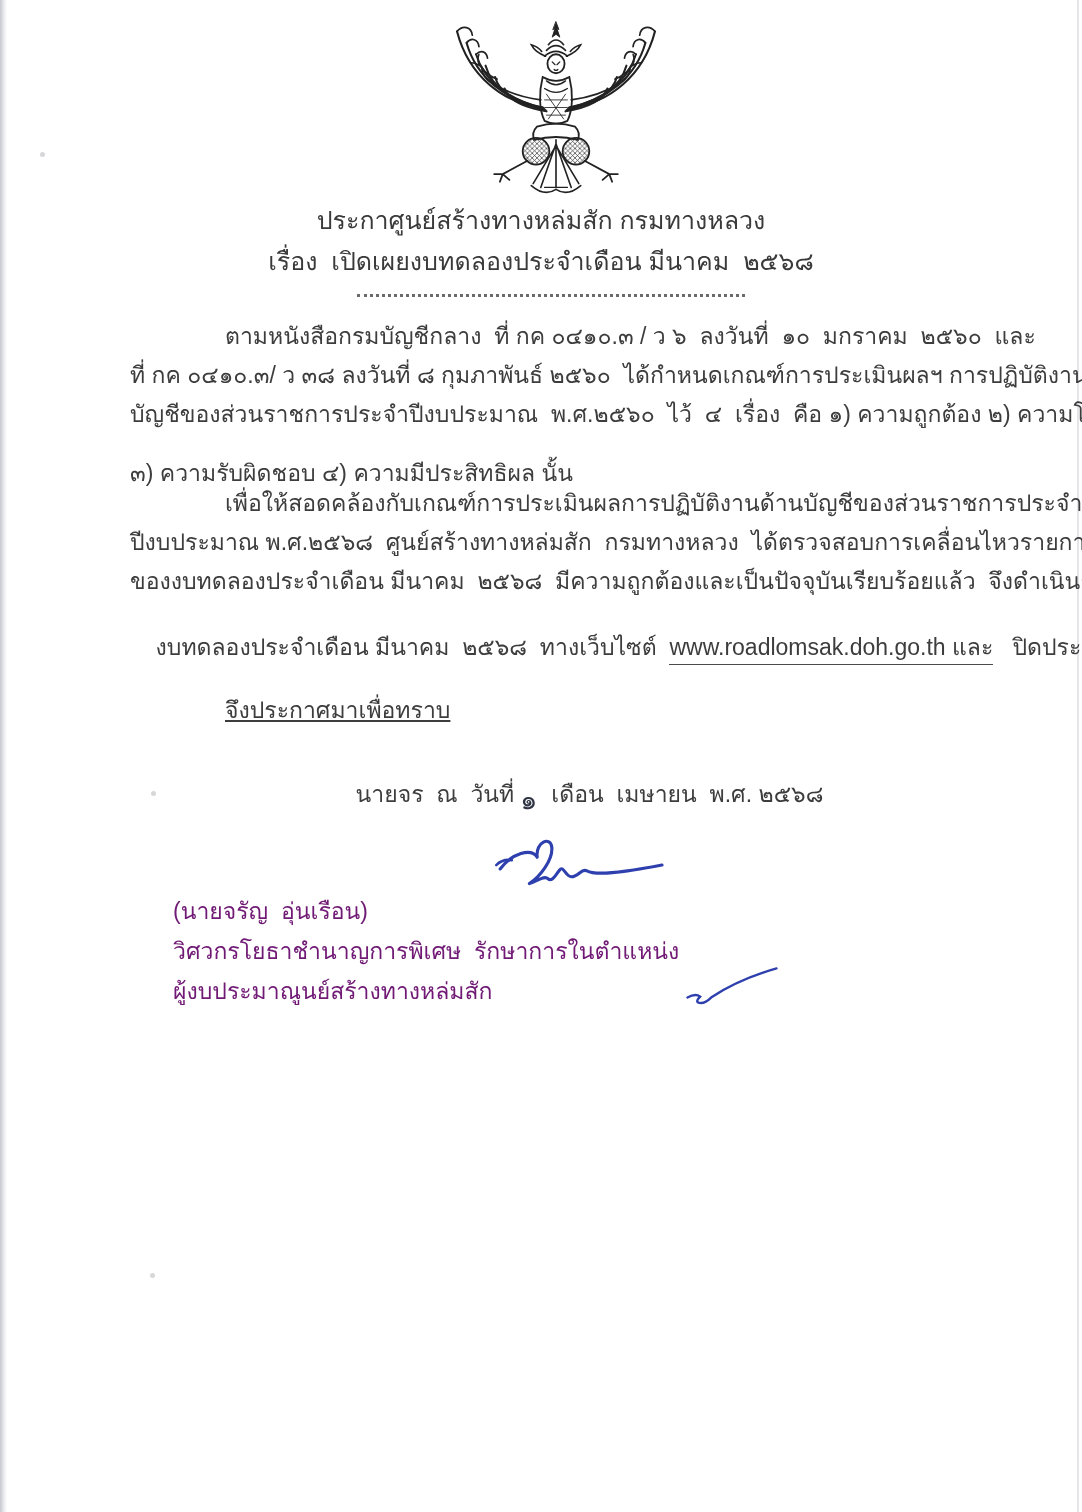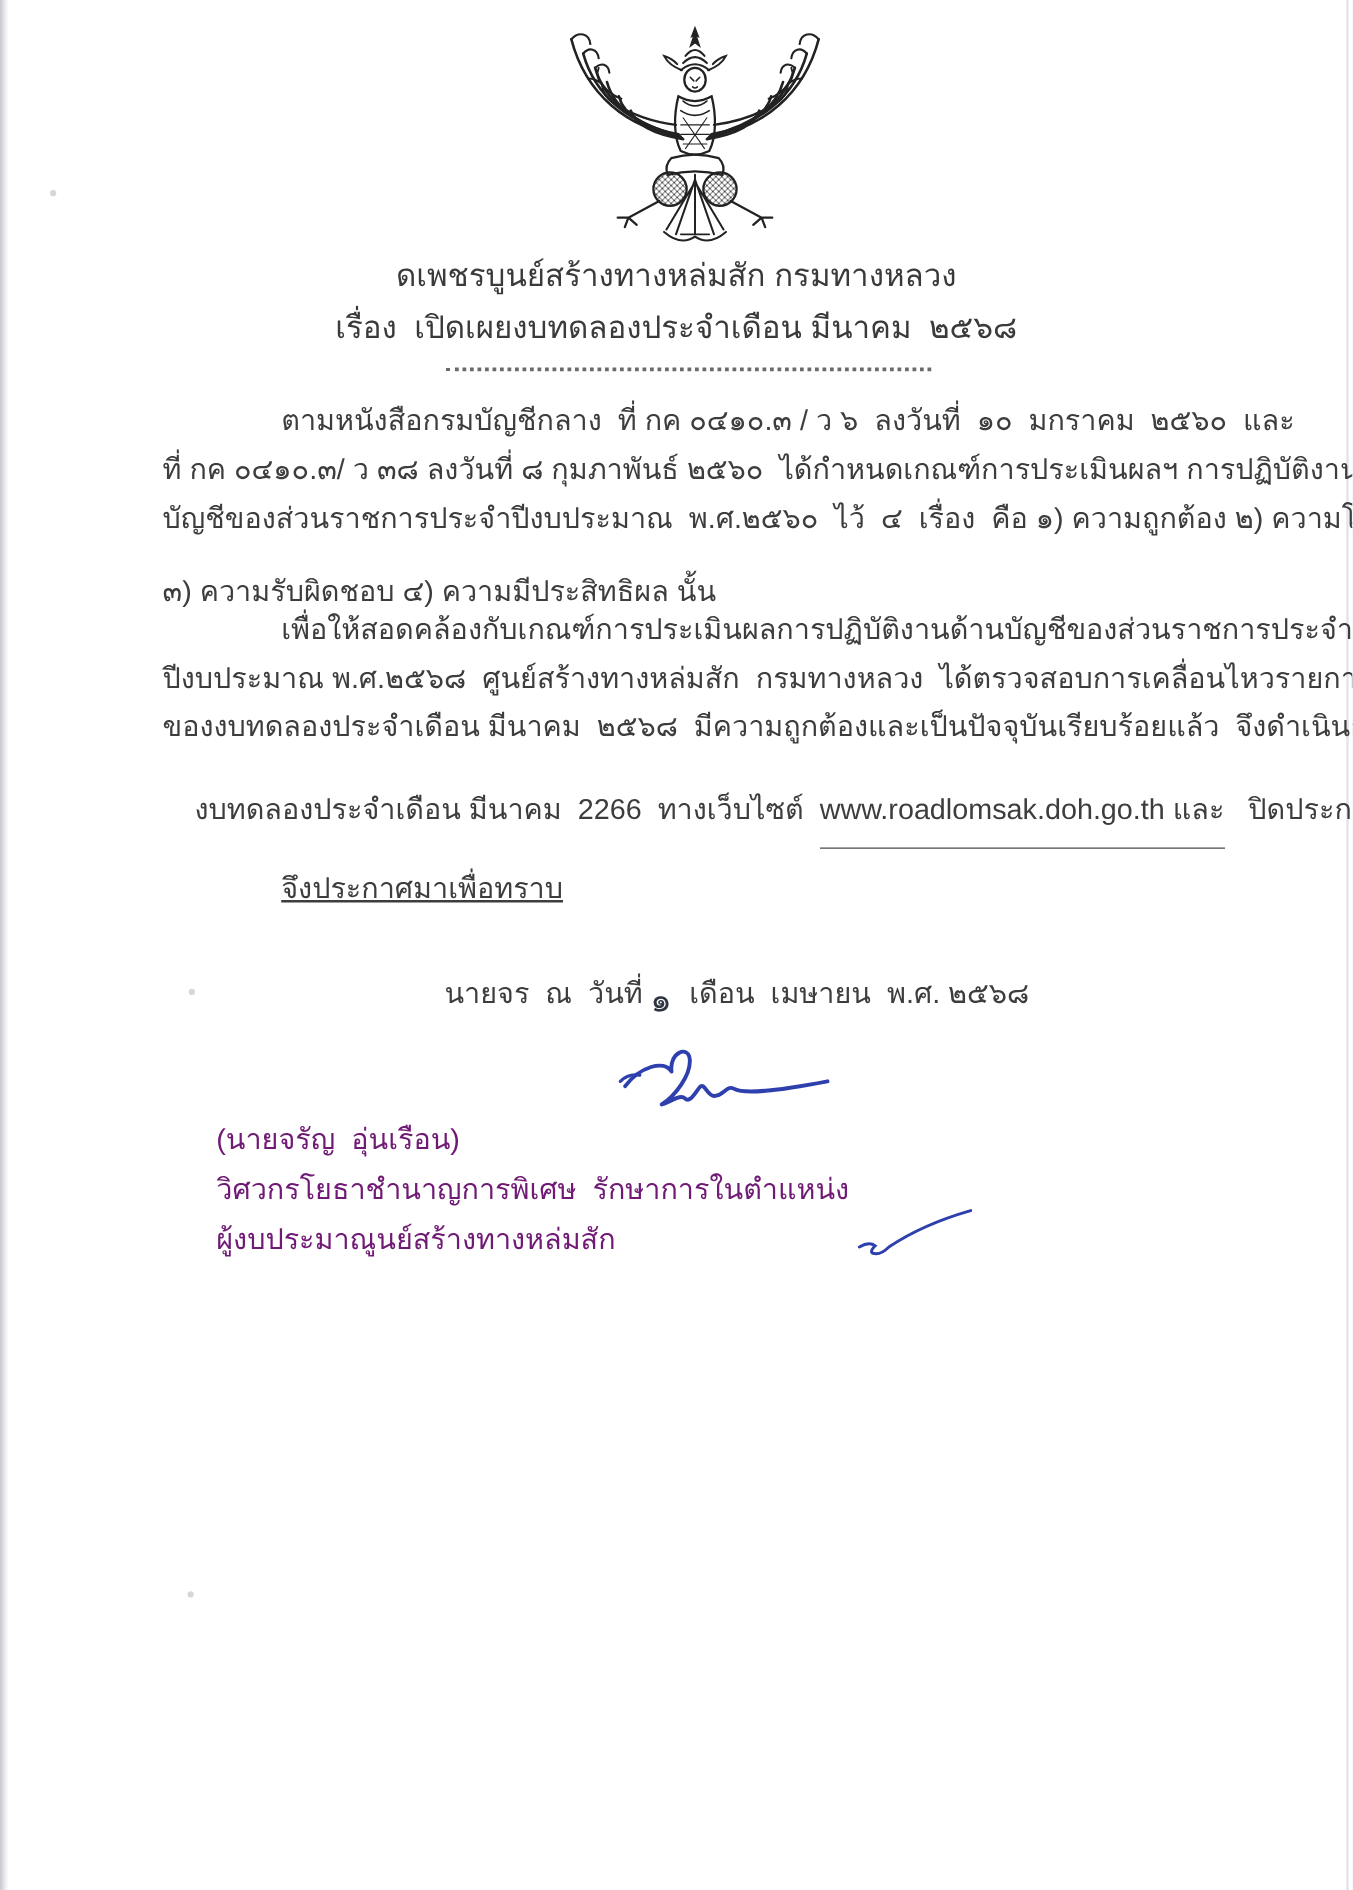--- a/index.html
+++ b/index.html
@@ -31,21 +31,21 @@
   .title1{top:200px;}
   .title2{top:241px;}
   .dotted{
     position:absolute;left:357px;top:294px;width:388px;height:0;
     border-bottom:3px dotted #6b6b6b;
   }
   .line{
     position:absolute;font-size:23px;white-space:pre;color:#3d3d3d;
   }
   .u-link{
-    border-bottom:1.6px solid #4a4a4a;padding-bottom:18px;
+    border-bottom:1.6px solid #4a4a4a;padding-bottom:4px;
   }
   .date-day{
     display:inline-block;font-size:27px;color:#2e3442;
     transform:translateY(7px) rotate(-5deg);
     margin:0 14px 0 6px;font-weight:500;
   }
   .sig-block{position:absolute;left:173px;width:800px;font-size:23px;white-space:pre;color:#701a75;}
   .sig-svg{position:absolute;left:478px;top:828px;width:212px;height:78px;}
   .flourish-svg{position:absolute;left:682px;top:960px;width:100px;height:56px;}
 </style>
@@ -112,34 +112,34 @@
 
       <path d="M90 148 L64 162 M64 162 l-9 0 M64 162 l-3 8 M64 162 l7 6" stroke-width="1.9"></path>
       <path d="M150 148 L176 162 M176 162 l9 0 M176 162 l3 8 M176 162 l-7 6" stroke-width="1.9"></path>
 
       <path d="M120 126 L120 176 M120 130 L104 176 M120 130 L136 176 M120 132 L96 172 M120 132 L144 172" stroke-width="1.7"></path>
       <path d="M94 174 Q108 186 120 178 Q132 186 146 174" stroke-width="1.7"></path>
       <path d="M108 176 h24" stroke-width="1.4"></path>
     </g>
   </svg>
 
-  <div class="title title1">ดเพชรบูนย์สร้างทางหล่มสัก กรมทางหลวง</div>
+  <div class="title title1">ประกาศูนย์สร้างทางหล่มสัก กรมทางหลวง</div>
   <div class="title title2">เรื่อง  เปิดเผยงบทดลองประจำเดือน มีนาคม  ๒๕๖๘</div>
   <div class="dotted"></div>
 
   <div class="line" style="left:225px;top:318px;">ตามหนังสือกรมบัญชีกลาง  ที่ กค ๐๔๑๐.๓ / ว ๖  ลงวันที่  ๑๐  มกราคม  ๒๕๖๐  และ</div>
   <div class="line" style="left:130px;top:357px;">ที่ กค ๐๔๑๐.๓/ ว ๓๘ ลงวันที่ ๘ กุมภาพันธ์ ๒๕๖๐  ได้กำหนดเกณฑ์การประเมินผลฯ การปฏิบัติงานด้าน</div>
   <div class="line" style="left:130px;top:396px;">บัญชีของส่วนราชการประจำปีงบประมาณ  พ.ศ.๒๕๖๐  ไว้  ๔  เรื่อง  คือ ๑) ความถูกต้อง ๒) ความโปร่งใส</div>
   <div class="line" style="left:130px;top:435px;margin-top:20px;">๓) ความรับผิดชอบ ๔) ความมีประสิทธิผล นั้น</div>
 
   <div class="line" style="left:225px;top:485px;">เพื่อให้สอดคล้องกับเกณฑ์การประเมินผลการปฏิบัติงานด้านบัญชีของส่วนราชการประจำ</div>
   <div class="line" style="left:130px;top:524px;">ปีงบประมาณ พ.ศ.๒๕๖๘  ศูนย์สร้างทางหล่มสัก  กรมทางหลวง  ได้ตรวจสอบการเคลื่อนไหวรายการบัญชี</div>
   <div class="line" style="left:130px;top:563px;">ของงบทดลองประจำเดือน มีนาคม  ๒๕๖๘  มีความถูกต้องและเป็นปัจจุบันเรียบร้อยแล้ว  จึงดำเนินการเปิดเผย</div>
   <div class="line" style="left:130px;top:602px;">
-    <span>งบทดลองประจำเดือน มีนาคม  2266  ทางเว็บไซต์  </span><span class="u-link">www.roadlomsak.doh.go.th และ</span><span>   ปิดประกาศที่ศูนย์</span>
+    <span>งบทดลองประจำเดือน มีนาคม  ๒๕๖๘  ทางเว็บไซต์  </span><span class="u-link">www.roadlomsak.doh.go.th และ</span><span>   ปิดประกาศที่ศูนย์</span>
   </div>
 
   <div class="line" style="left:225px;top:692px;text-decoration:underline;">จึงประกาศมาเพื่อทราบ</div>
 
   <div class="line" style="left:330px;top:744px;">
     <span>นายจร  ณ  วันที่</span><span class="date-day">๑</span><span>เดือน  เมษายน  พ.ศ. ๒๕๖๘</span>
   </div>
 
   <svg class="sig-svg" viewBox="0 0 200 80">
     <g stroke="#2e3fae" fill="none" stroke-width="3.2" stroke-linecap="round" stroke-linejoin="round">

